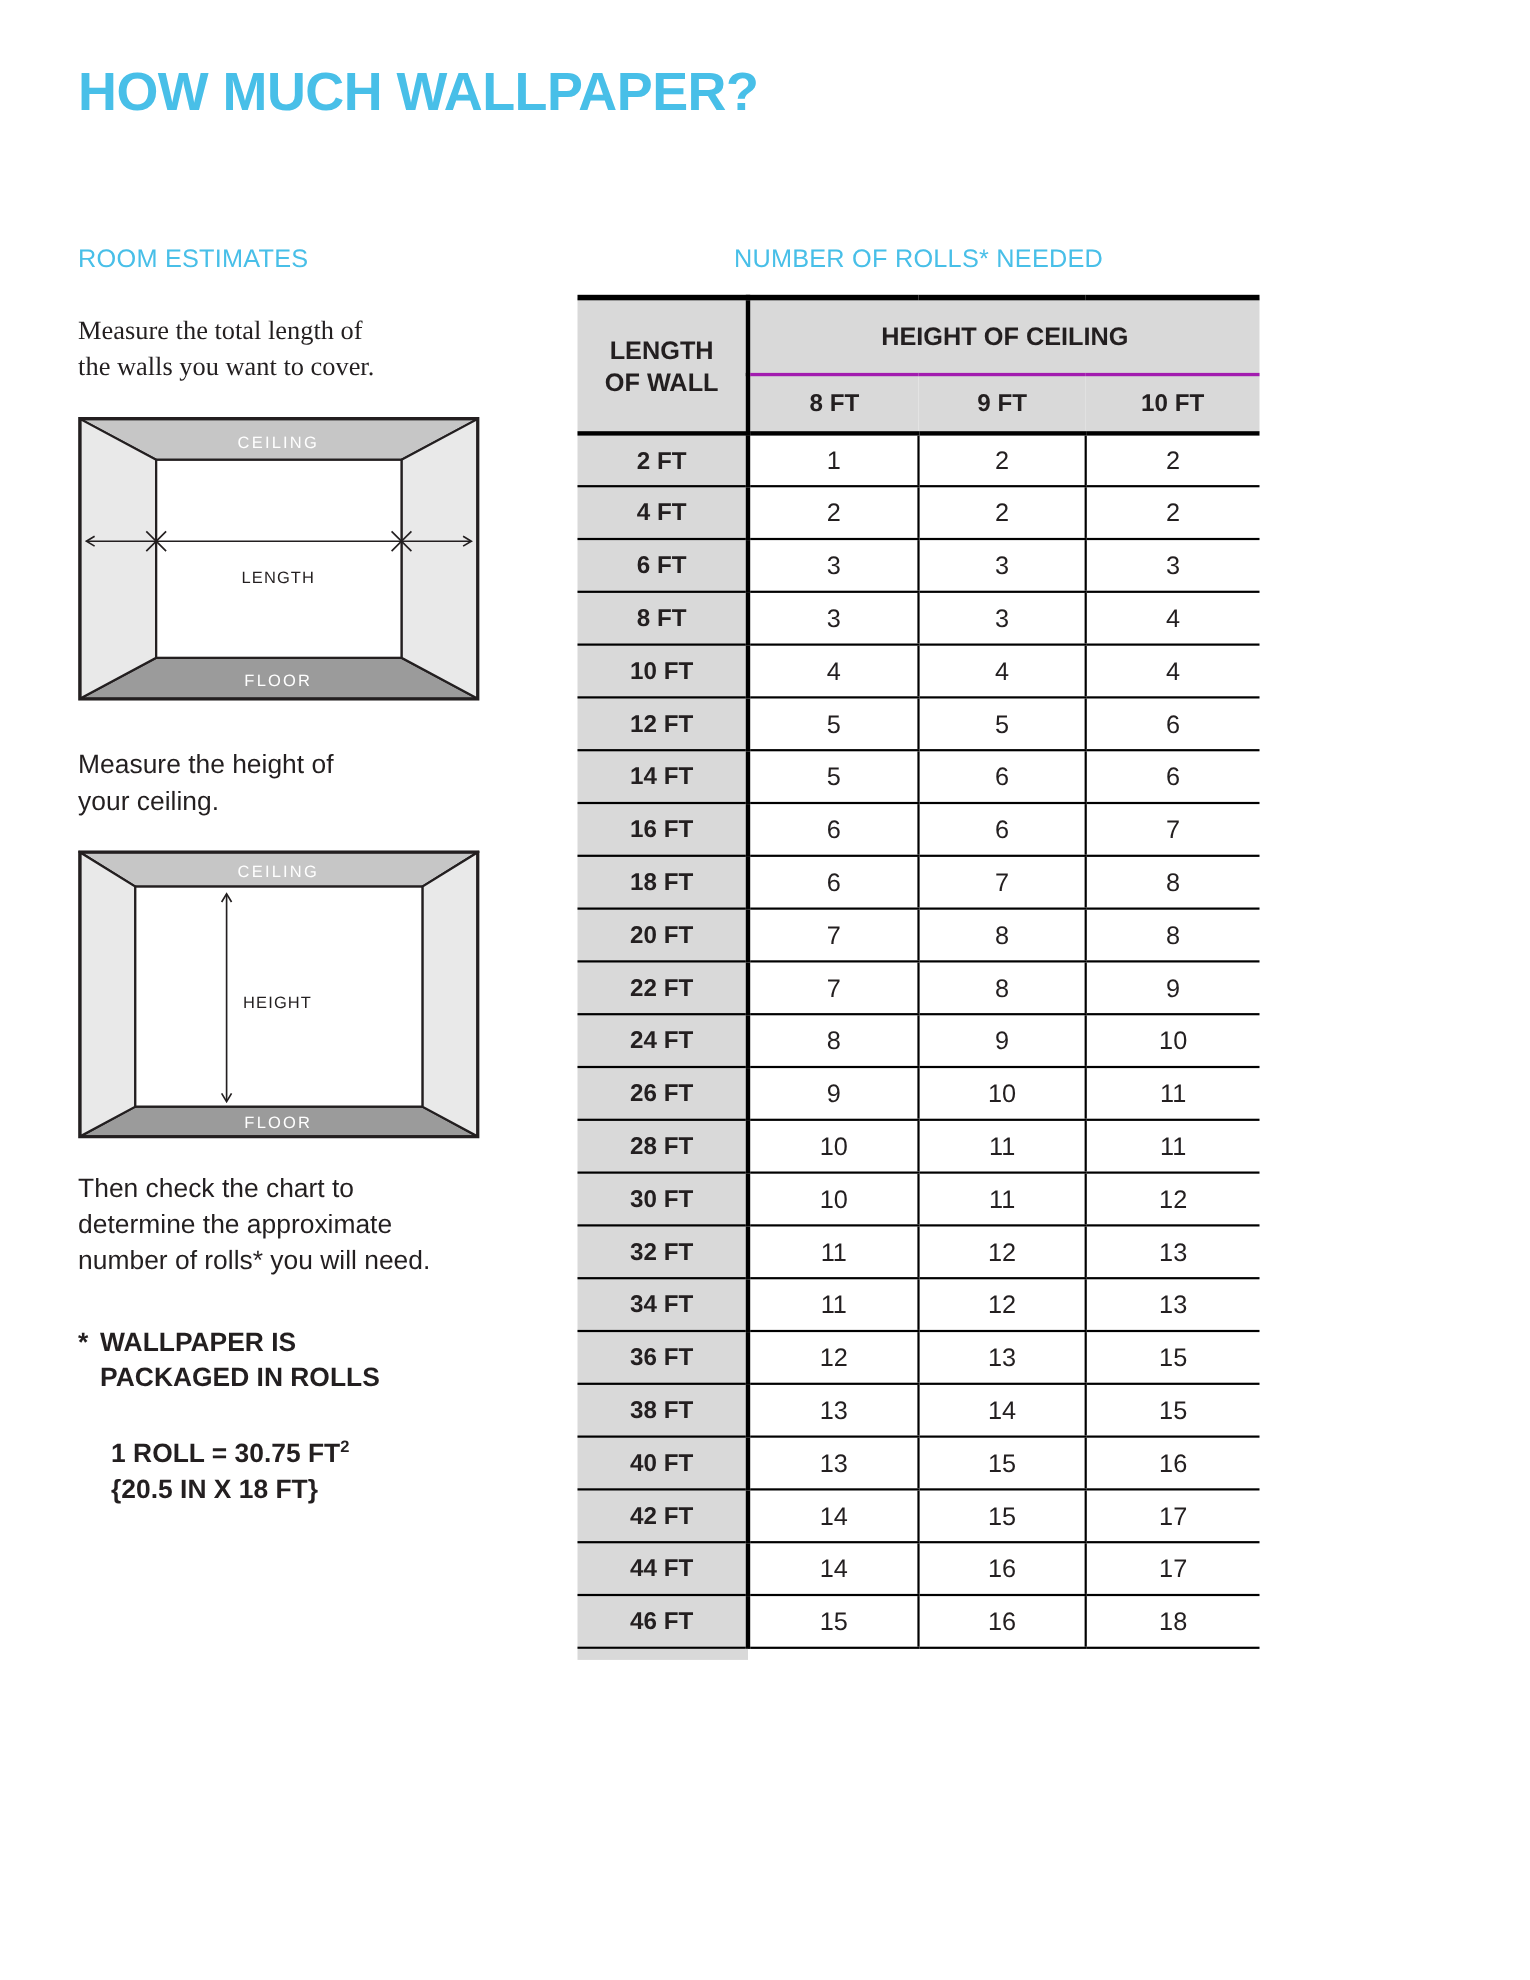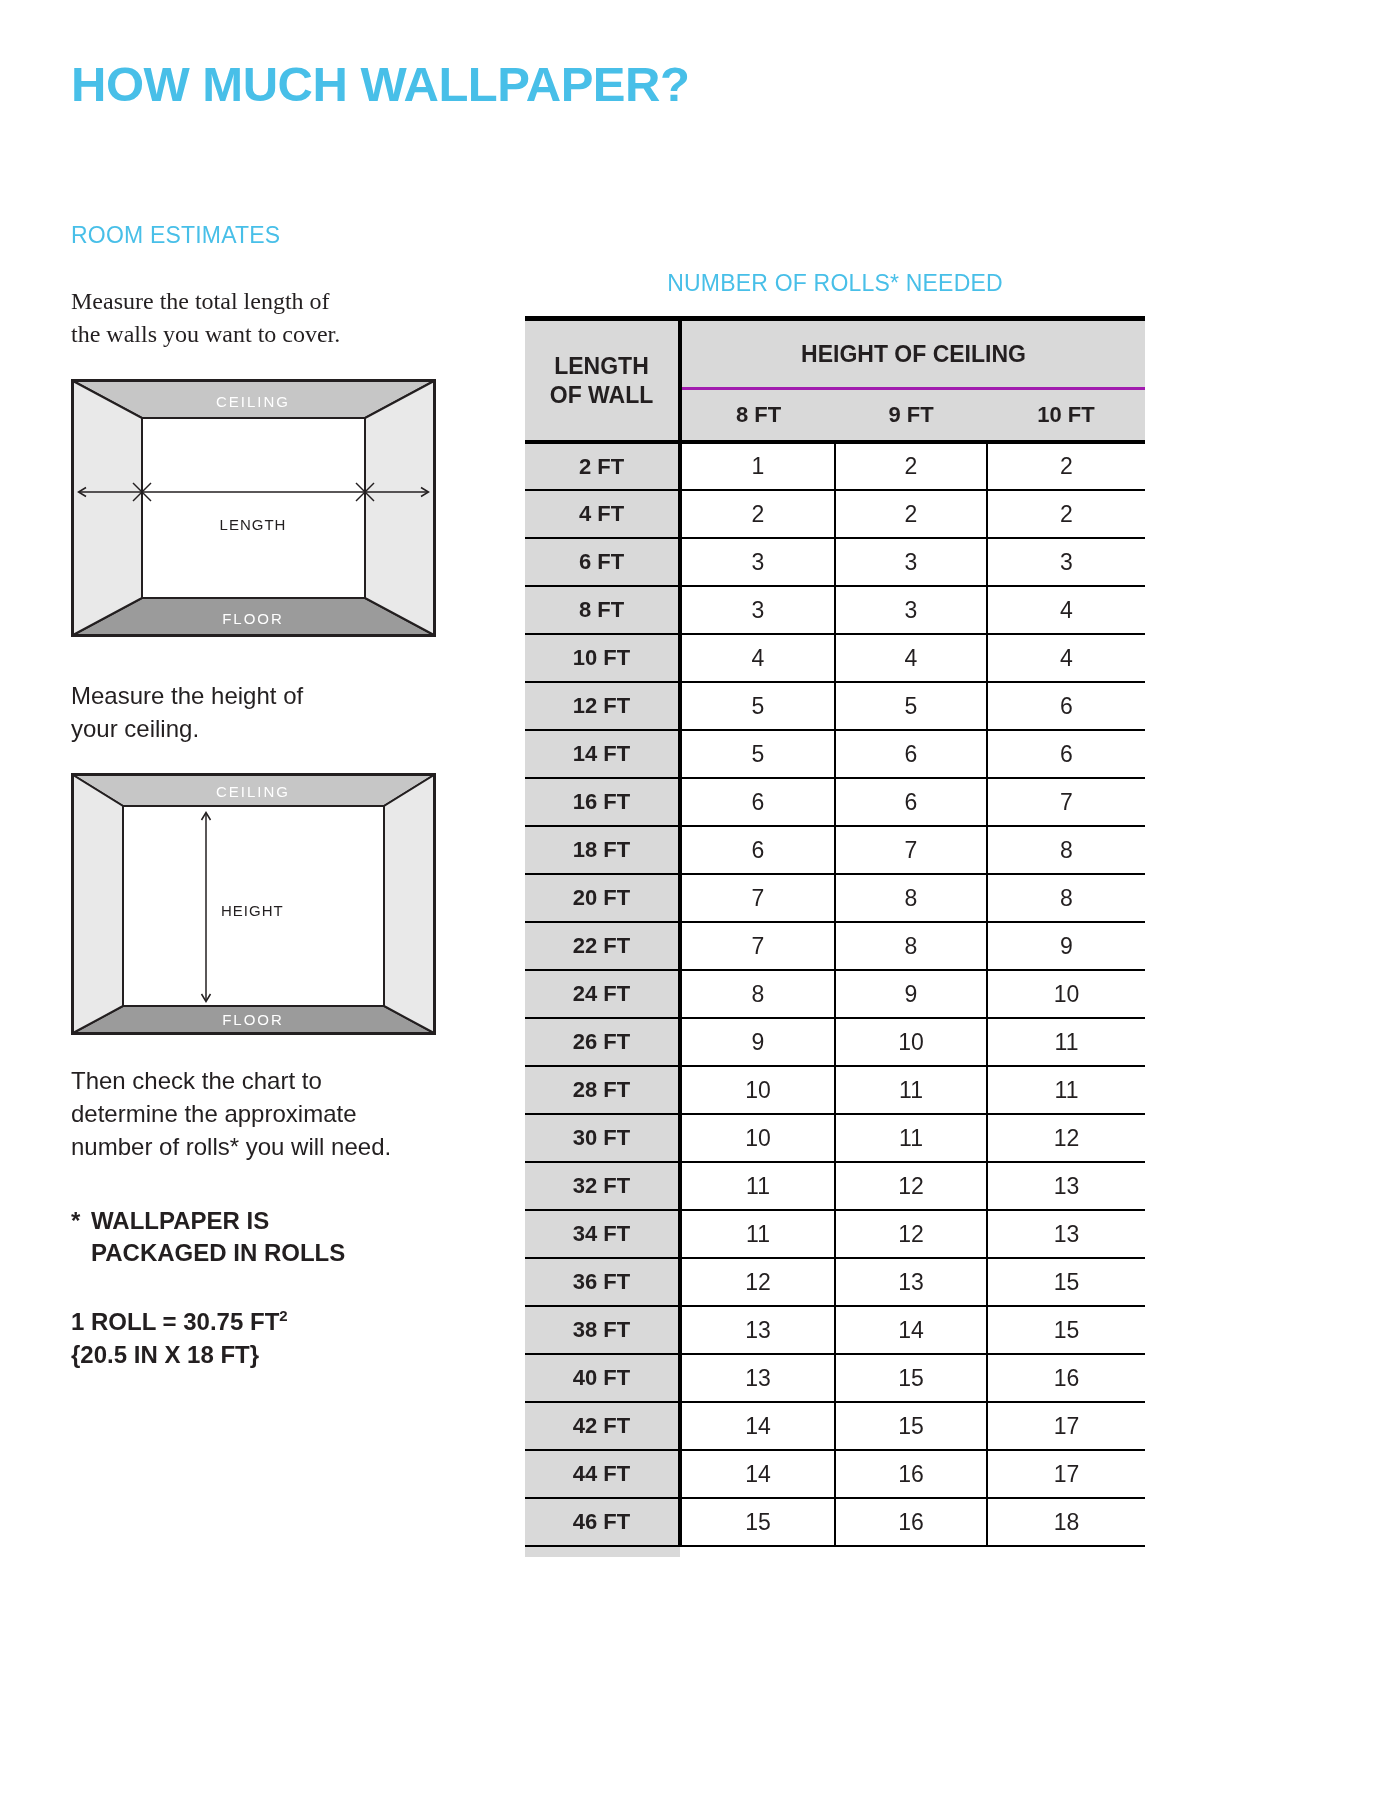--- a/index.html
+++ b/index.html
@@ -10,29 +10,29 @@
   .title {
     position: absolute; left: 71px; top: 56px; margin: 0;
     font-size: 49px; font-weight: bold; color: #48BFE8; letter-spacing: -0.5px;
   }
   .col-left { position: absolute; left: 71px; top: 222px; width: 430px; }
   .col-right { position: absolute; left: 525px; top: 222px; width: 620px; }
   .section-heading {
     font-size: 23px; font-weight: normal; color: #48BFE8;
     letter-spacing: 0.2px; line-height: 27px;
   }
-  .col-right .section-heading { text-align: center; margin-top: 48px; }
+  .col-right .section-heading { text-align: center; }
   .body-text { font-size: 24px; line-height: 33px; }
   .p1 { margin-top: 36px; font-family: Liberation Serif, serif; }
   .diagram { margin-top: 28px; }
   .p2 { margin-top: 42px; }
   .p3 { margin-top: 29px; }
   .note { margin-top: 42px; font-size: 24px; font-weight: bold; line-height: 32px; display: flex; }
   .note .star { width: 20px; flex: 0 0 20px; }
-  .roll-spec { margin-top: 30px; font-size: 24px; font-weight: bold; line-height: 33px; }
+  .roll-spec { margin-top: 30px; font-size: 24px; font-weight: bold; line-height: 33px; margin-left: 30px; }
   sup { font-size: 15px; }
   svg { display: block; }
   svg text { font-family: "Liberation Sans", sans-serif; }
   .svg-label-light { fill: #ffffff; font-size: 15px; letter-spacing: 2px; }
   .svg-label-dark { fill: #231F20; font-size: 15px; letter-spacing: 1px; }
 
   .rolls-table {
     border-collapse: collapse; table-layout: fixed; width: 620px;
     border-top: 5px solid #000; margin-top: 19px;
   }

